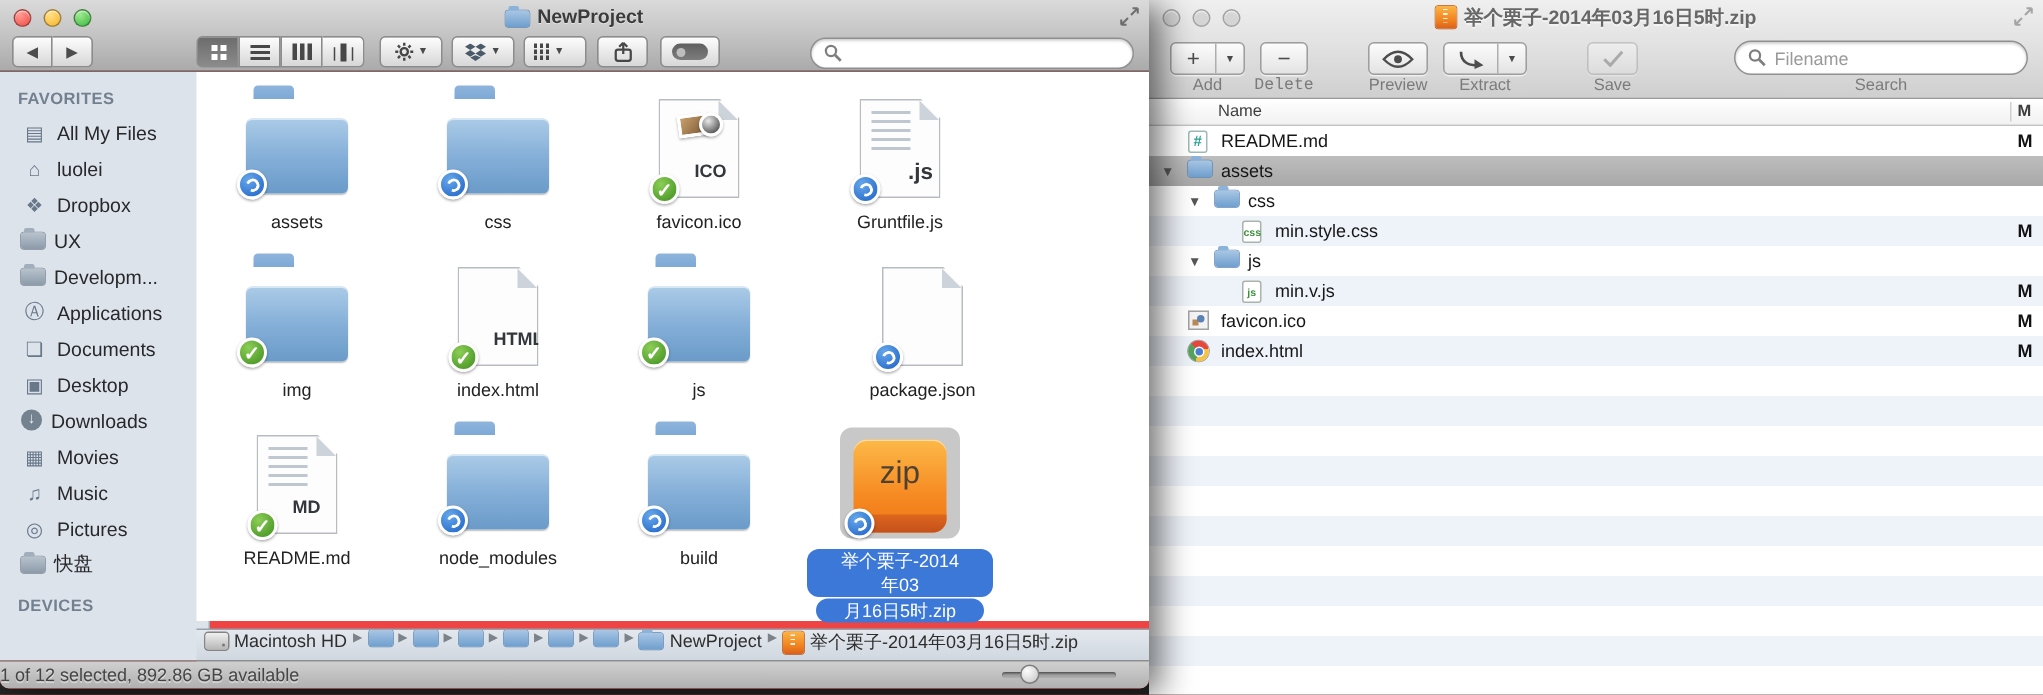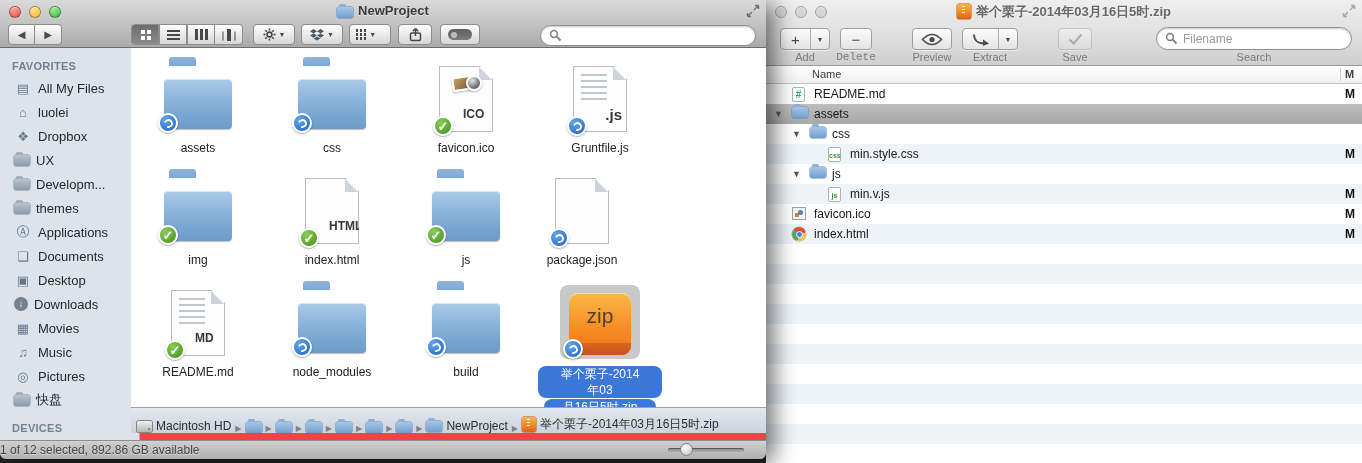--- a/index.html
+++ b/index.html
@@ -130,23 +130,23 @@
   .badge.sync::before { content:""; position:absolute; inset:3.5px; border:2px solid #fff; border-radius:50%;
            border-left-color:transparent; transform:rotate(-25deg); }
   .badge.check { background:radial-gradient(circle at 35% 30%,#8cce57,#3f8d1d); }
   .badge.check::before { content:"✓"; position:absolute; inset:0; color:#fff; font-weight:bold;
            font-size:13px; line-height:17px; text-align:center; }
   .item-label { margin-top:5px; font-size:12px; color:#222; line-height:15px; }
   .sel-pill { display:inline-block; background:#3c78d8; color:#fff; border-radius:8px;
               padding:0 19px; font-size:12px; line-height:16px; margin-top:1px; }
 
   
-  #path-bar { position:absolute; left:131px; right:0; top:407px; height:26px;
+  #path-bar { position:absolute; left:131px; right:0; top:419px; height:26px;
               background:linear-gradient(180deg,#e3e8ee,#ccd3dc); border-top:1px solid #9aa2ac;
-              display:flex; align-items:flex-end; padding:0 6px; gap:4px; overflow:hidden; white-space:nowrap; }
+              display:flex; align-items:flex-start; padding:0 6px; gap:4px; overflow:hidden; white-space:nowrap; }
   .path-item { display:flex; align-items:center; gap:4px; font-size:12px; color:#2e2e2e; }
   .path-sep { font-size:8px; color:#7c828a; }
   #status-bar { position:absolute; left:0; right:0; top:440px; height:19px;
                 background:linear-gradient(180deg,#d0d0d0,#b0b0b0); border-top:1px solid #8d8d8d;
                 font-size:12px; color:#454545; text-align:left; line-height:18px;
                 text-shadow:0 1px 0 rgba(255,255,255,.4); }
   #zoom-slider { position:absolute; right:22px; top:7px; width:76px; height:4px; border-radius:2px;
                  background:linear-gradient(180deg,#8a8a8a,#aFAFAF); box-shadow:inset 0 1px 1px rgba(0,0,0,.4); }
   #zoom-knob { position:absolute; left:12px; top:-5px; width:13px; height:13px; border-radius:50%;
                background:radial-gradient(circle at 35% 30%,#fdfdfd,#c2c2c2); border:1px solid #7e7e7e; }
@@ -289,24 +289,20 @@
         </div>
         <div class="side-item">
           <span class="mini-folder gray"></span>
           <span>UX</span>
         </div>
         <div class="side-item">
           <span class="mini-folder gray"></span>
           <span>Developm...</span>
         </div>
         <div class="side-item">
-          <span class="mini-folder gray"></span>
-          <span>themes</span>
-        </div>
-        <div class="side-item">
           <span class="glyph-ico">Ⓐ</span>
           <span>Applications</span>
         </div>
         <div class="side-item">
           <span class="glyph-ico">❏</span>
           <span>Documents</span>
         </div>
         <div class="side-item">
           <span class="glyph-ico">▣</span>
           <span>Desktop</span>
@@ -369,21 +365,21 @@
         <div class="icon-zone"><span class="big-icon"><div class="doc-big">
               <div class="doc-fold"></div>
               <div class="doc-tag">HTML</div>
             </div><span class="badge check"></span></span></div>
         <div class="item-label">index.html</div>
       </div>
       <div class="grid-item" style="left: 273px; top: 128px;">
         <div class="icon-zone"><span class="big-icon"><div class="folder-big"></div><span class="badge check"></span></span></div>
         <div class="item-label">js</div>
       </div>
-      <div class="grid-item" style="left: 389px; top: 128px;">
+      <div class="grid-item" style="left: 422px; top: 128px;">
         <div class="icon-zone"><span class="big-icon"><div class="doc-big">
               <div class="doc-fold"></div>
             </div><span class="badge sync"></span></span></div>
         <div class="item-label">package.json</div>
       </div>
       <div class="grid-item" style="left: 5px; top: 240px;">
         <div class="icon-zone"><span class="big-icon"><div class="doc-big">
               <div class="doc-fold"></div>
               <div class="doc-lines"></div>
               <div class="doc-tag">MD</div>

